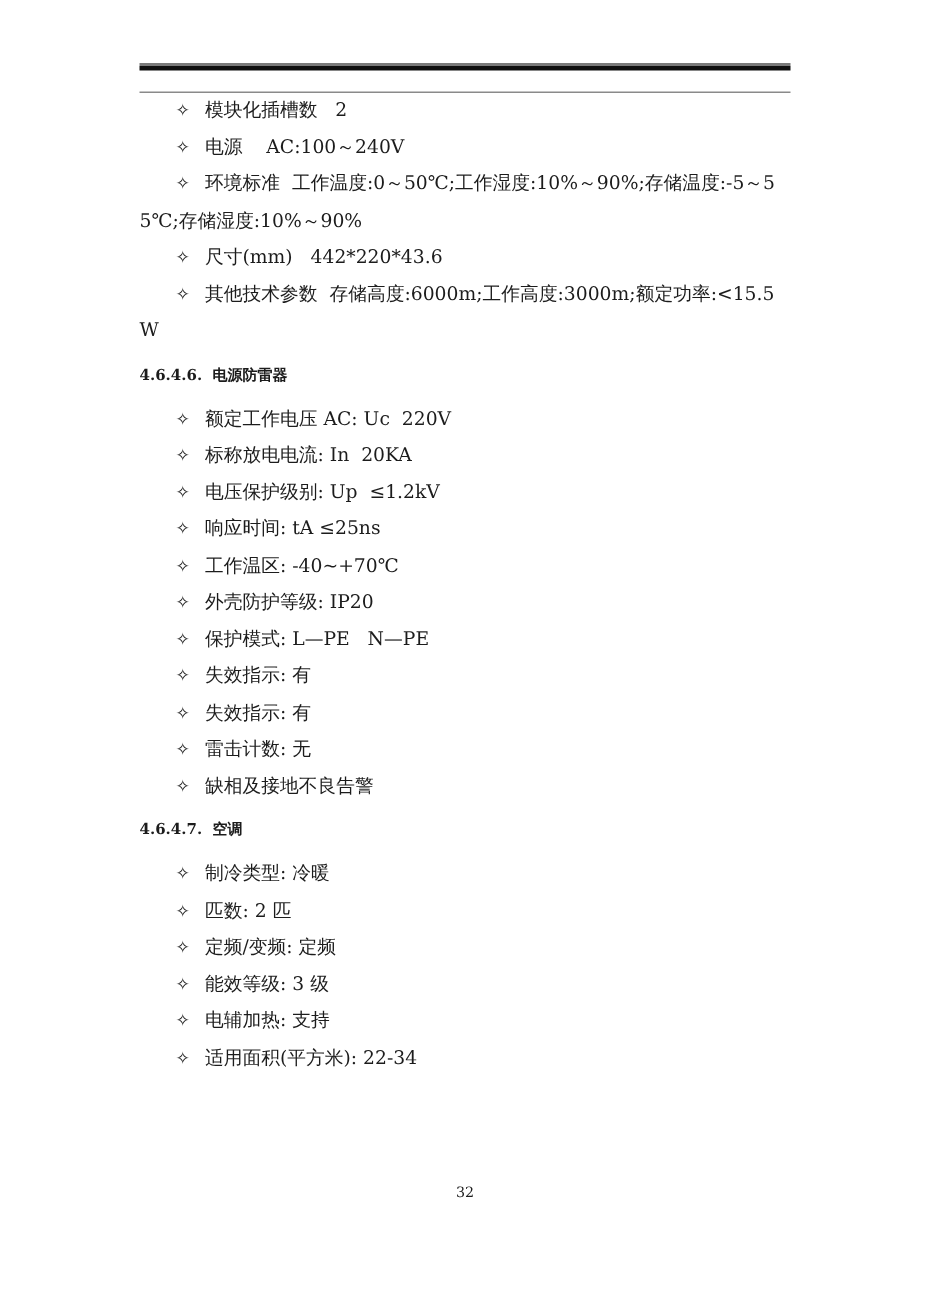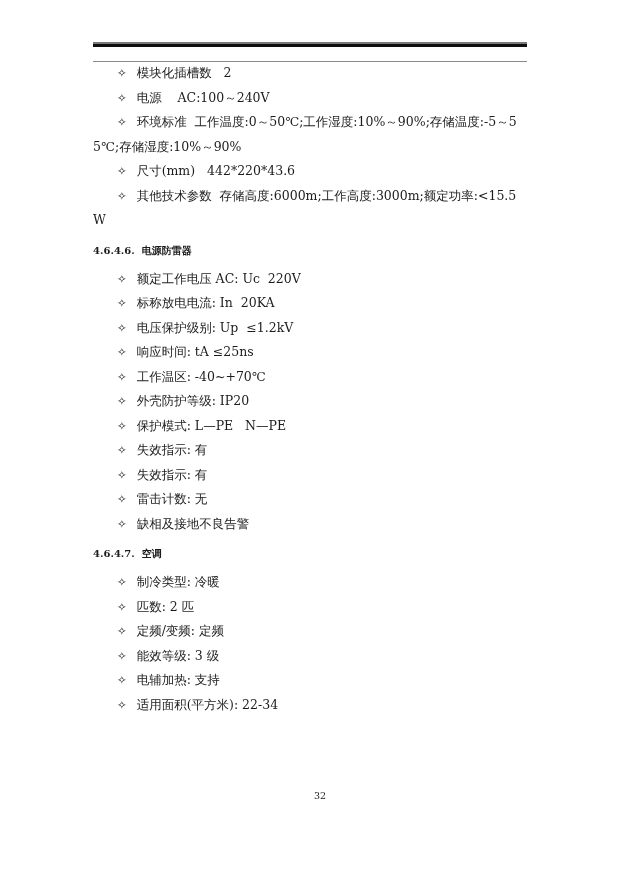--- a/index.html
+++ b/index.html
@@ -54,21 +54,21 @@
     line-height: 26px;
     font-weight: bold;
     white-space: pre-wrap;
     text-indent: 0;
   }
   .intro {
     margin-top: 3px;
   }
   .page-number {
     position: absolute;
-    left: 103px;
+    left: 93px;
     top: 789px;
     width: 434px;
     text-align: center;
     font-size: 9.5px;
     line-height: 14px;
     color: #1c1c1c;
   }
 </style>
 </head>
 <body>

